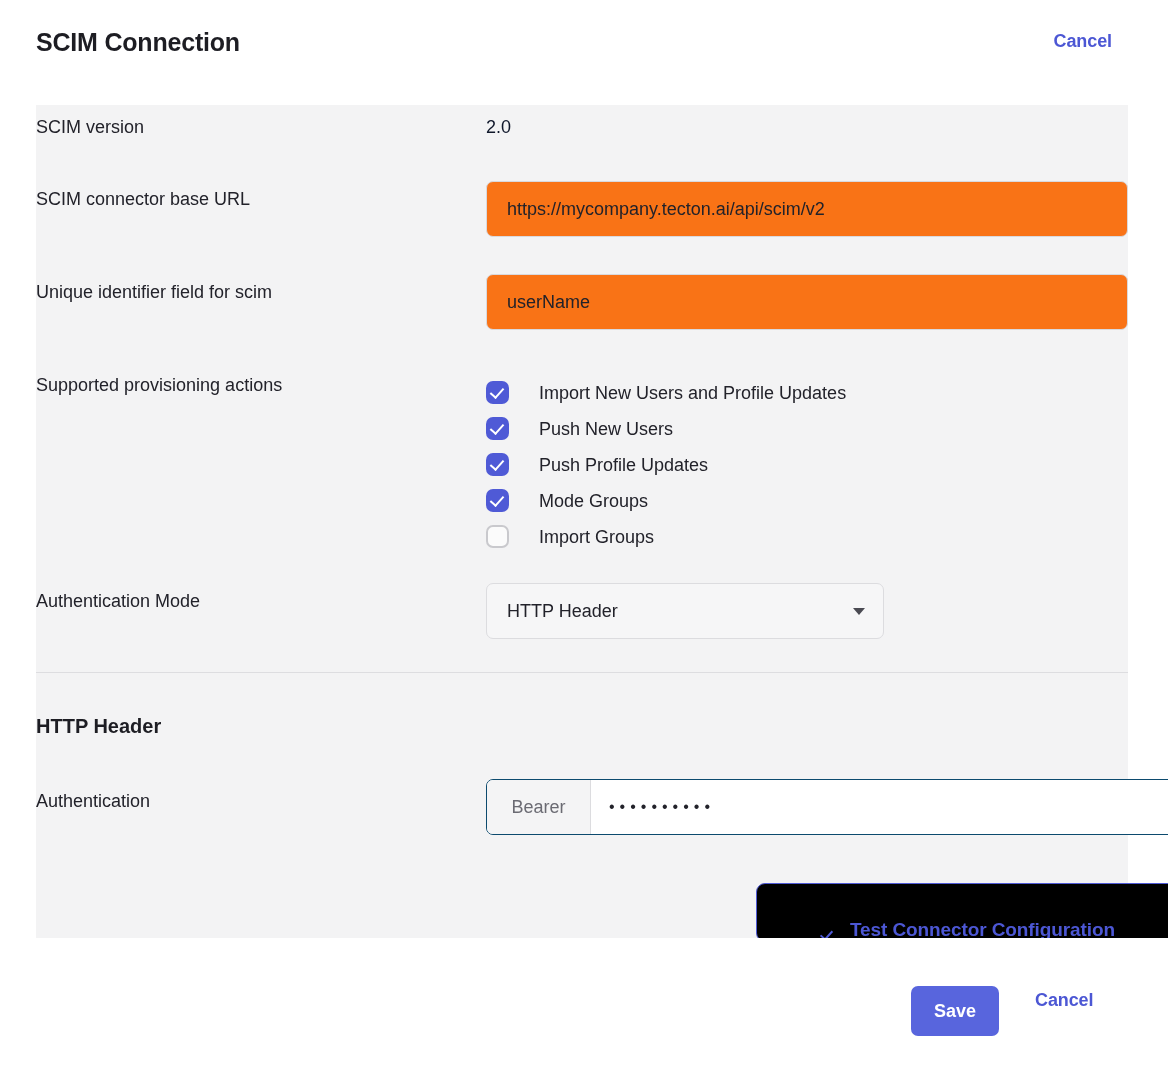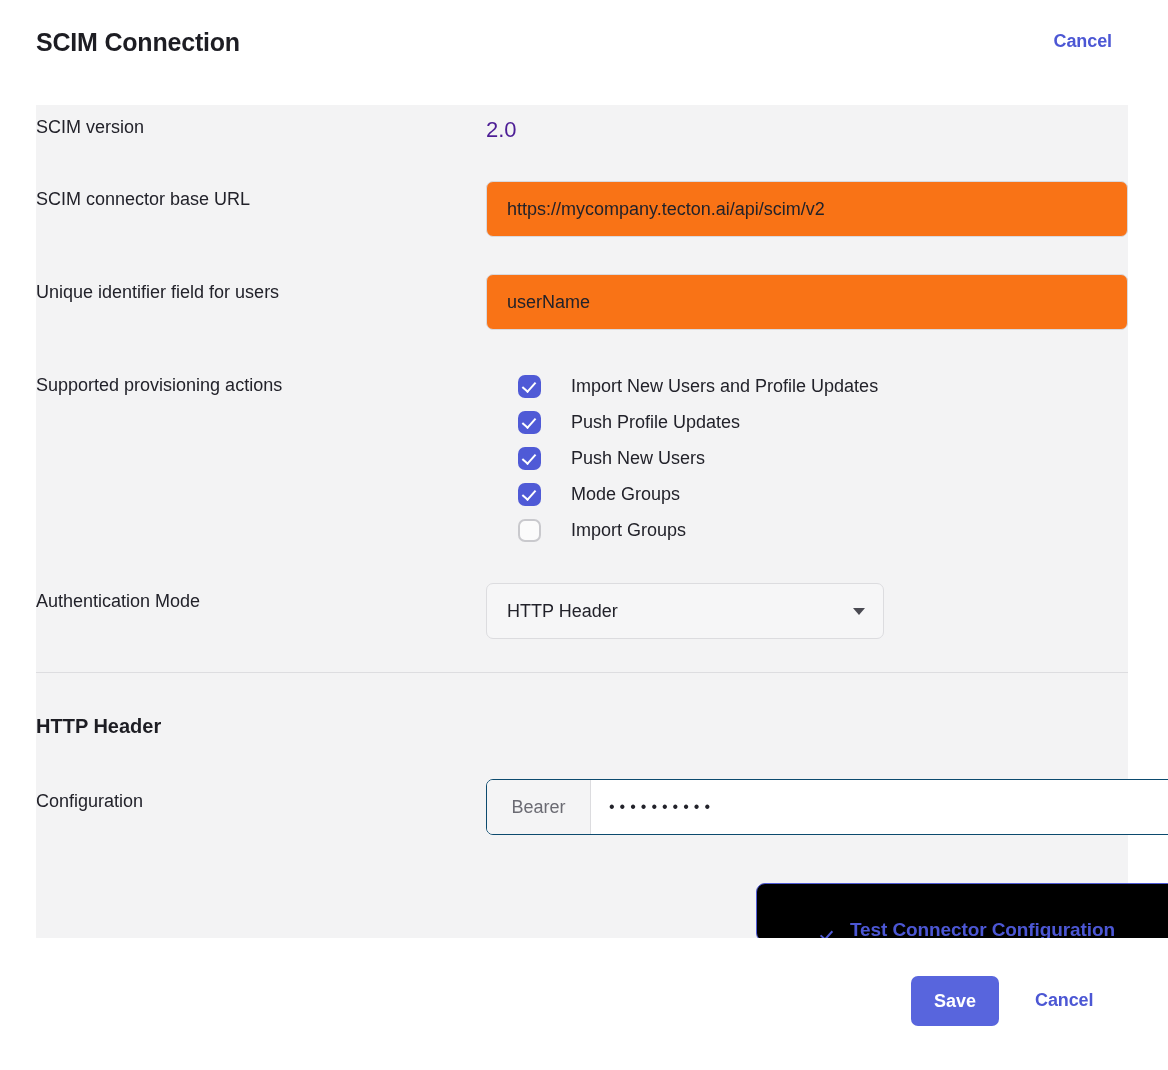--- a/index.html
+++ b/index.html
@@ -60,22 +60,22 @@
   }
   .row-label {
     position: absolute;
     left: 0;
     font-size: 18px;
     color: #22222a;
     white-space: nowrap;
   }
   .row-value {
     position: absolute;
-    font-size: 22px;
-    color: #4c1d95;
+    font-size: 18px;
+    color: #0f172a;
   }
 
   .lbl-version  { top: 12px; }
   .val-version  { left: 450px; top: 12px; }
 
   .lbl-baseurl  { top: 84px; }
   .lbl-uid      { top: 177px; }
   .lbl-actions  { top: 270px; }
   .lbl-authmode { top: 486px; }
 
@@ -107,24 +107,23 @@
   }
 
   
   .check-list {
     position: absolute;
     left: 450px;
     top: 263px;
   }
   .check-row {
     display: flex;
-    align-items: center;
+    align-items: flex-end;
     height: 36px;
     cursor: pointer;
-    margin-left: 32px;
   }
   .cbox {
     width: 23px;
     height: 23px;
     border-radius: 7px;
     flex: 0 0 auto;
     position: relative;
   }
   .cbox.on {
     background: #4f5ad6;
@@ -279,21 +278,21 @@
     position: absolute;
     left: 0;
     top: 938px;
     width: 1168px;
     height: 132px;
     background: #ffffff;
   }
   .save-btn {
     position: absolute;
     left: 911px;
-    top: 38px;
+    top: 48px;
     width: 88px;
     height: 50px;
     background: #5865dd;
     border: none;
     border-radius: 7px;
     color: #ffffff;
     font-family: "Liberation Sans", sans-serif;
     font-size: 18px;
     font-weight: bold;
     cursor: pointer;
@@ -320,39 +319,39 @@
   </div>
 
   <div class="panel">
 
     <div class="row-label lbl-version">SCIM version</div>
     <div class="row-value val-version">2.0</div>
 
     <div class="row-label lbl-baseurl">SCIM connector base URL</div>
     <div class="text-input input-baseurl">https://mycompany.tecton.ai/api/scim/v2</div>
 
-    <div class="row-label lbl-uid">Unique identifier field for users</div>
+    <div class="row-label lbl-uid">Unique identifier field for scim</div>
     <div class="text-input input-uid">userName</div>
 
     <div class="row-label lbl-actions">Supported provisioning actions</div>
     <div class="check-list">
 
       <div class="check-row">
         <span class="cbox on"></span>
         <span class="check-label">Import New Users and Profile Updates</span>
       </div>
 
       <div class="check-row">
         <span class="cbox on"></span>
+        <span class="check-label">Push New Users</span>
+      </div>
+
+      <div class="check-row">
+        <span class="cbox on"></span>
         <span class="check-label">Push Profile Updates</span>
-      </div>
-
-      <div class="check-row">
-        <span class="cbox on"></span>
-        <span class="check-label">Push New Users</span>
       </div>
 
       <div class="check-row">
         <span class="cbox on"></span>
         <span class="check-label">Mode Groups</span>
       </div>
 
       <div class="check-row">
         <span class="cbox off"></span>
         <span class="check-label">Import Groups</span>
@@ -363,21 +362,21 @@
     <div class="row-label lbl-authmode">Authentication Mode</div>
     <div class="select-box">
       <span class="select-value">HTTP Header</span>
       <span class="select-caret"></span>
     </div>
 
     <div class="divider"></div>
 
     <div class="section-title">HTTP Header</div>
 
-    <div class="row-label lbl-auth">Configuration</div>
+    <div class="row-label lbl-auth">Authentication</div>
     <div class="input-group">
       <span class="ig-addon">Bearer</span>
       <span class="ig-field">••••••••••</span>
     </div>
 
     <div class="test-btn">
       <span class="test-check"></span>
       <span class="test-label">Test Connector Configuration</span>
     </div>
 

